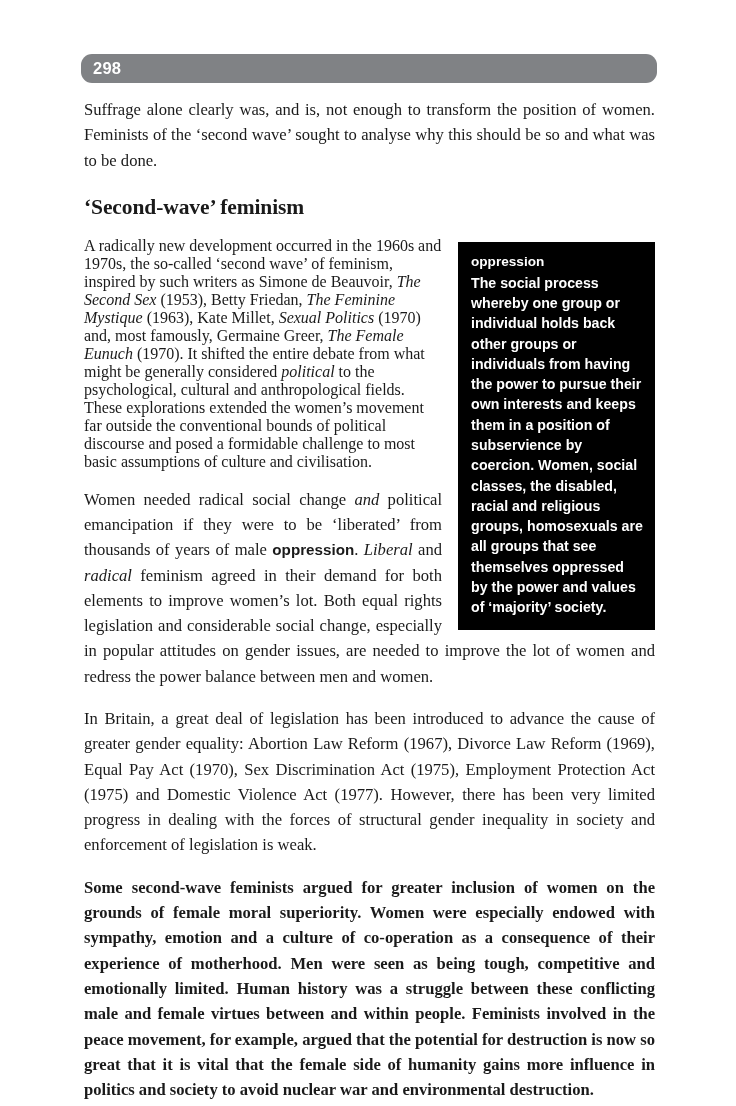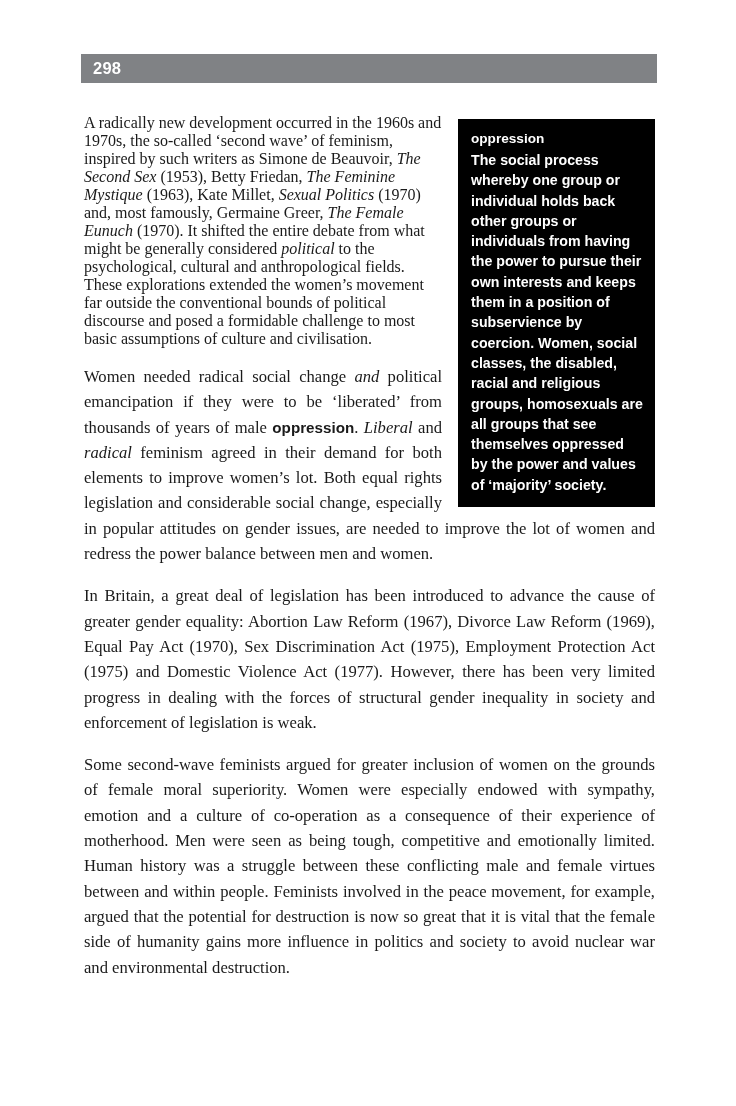--- a/index.html
+++ b/index.html
@@ -30,20 +30,21 @@
     left: 81px;
     top: 54px;
     width: 576px;
     height: 29px;
     background: #808285;
     display: flex;
     align-items: center;
     justify-content: space-between;
     box-sizing: border-box;
     padding: 0 10px 0 12px;
+    border-radius: 11px;
   }
   .folio {
     color: #ffffff;
     font-family: "Liberation Sans", sans-serif;
     font-weight: bold;
     font-size: 16.5px;
     letter-spacing: .2px;
     line-height: 1;
   }
   .running-title {
@@ -66,21 +67,21 @@
   p.body-text {
     margin: 0 0 17px 0;
     font-family: "Liberation Serif", serif;
     font-size: 16.6px;
     line-height: 25.3px;
     text-align: justify;
     text-justify: inter-word;
     -webkit-hyphens: none;
     hyphens: none;
   }
-  p.body-text:last-child { margin-bottom: 0; }
+  p.body-text:last-child { margin-bottom: 0; font-weight: bold; }
 
   h2.section-heading {
     margin: 22px 0 14px 0;
     font-family: "Liberation Serif", serif;
     font-weight: bold;
     font-size: 21.5px;
     line-height: 1.15;
     letter-spacing: -0.1px;
   }
 
@@ -124,21 +125,23 @@
 <body>
 
 <div class="page">
 
   <div class="running-head">
     <span class="folio">298</span>
   </div>
 
   <div class="content">
 
+    <p class="body-text">Suffrage alone clearly was, and is, not enough to transform the position of women. Feminists of the ‘second wave’ sought to analyse why this should be so and what was to be done.</p>
 
+    <h2 class="section-heading">‘Second-wave’ feminism</h2>
 
     <p class="body-text">
       </p><aside class="definition-box">
         <div class="definition-term">oppression</div>
         <div class="definition-body">The social process whereby one group or individual holds back other groups or individuals from having the power to pursue their own interests and keeps them in a position of subservience by coercion. Women, social classes, the disabled, racial and religious groups, homosexuals are all groups that see themselves oppressed by the power and values of ‘majority’ society.</div>
       </aside>
       <span>A radically new development occurred in the 1960s and 1970s, the so-called ‘second wave’ of feminism, inspired by such writers as Simone de Beauvoir, </span><em class="title-italic">The Second Sex</em><span> (1953), Betty Friedan, </span><em class="title-italic">The Feminine Mystique</em><span> (1963), Kate Millet, </span><em class="title-italic">Sexual Politics</em><span> (1970) and, most famously, Germaine Greer, </span><em class="title-italic">The Female Eunuch</em><span> (1970). It shifted the entire debate from what might be generally considered </span><em class="title-italic">political</em><span> to the psychological, cultural and anthropological fields. These explorations extended the women’s movement far outside the conventional bounds of political discourse and posed a formidable challenge to most basic assumptions of culture and civilisation.</span>
     <p></p>
 
     <p class="body-text">

